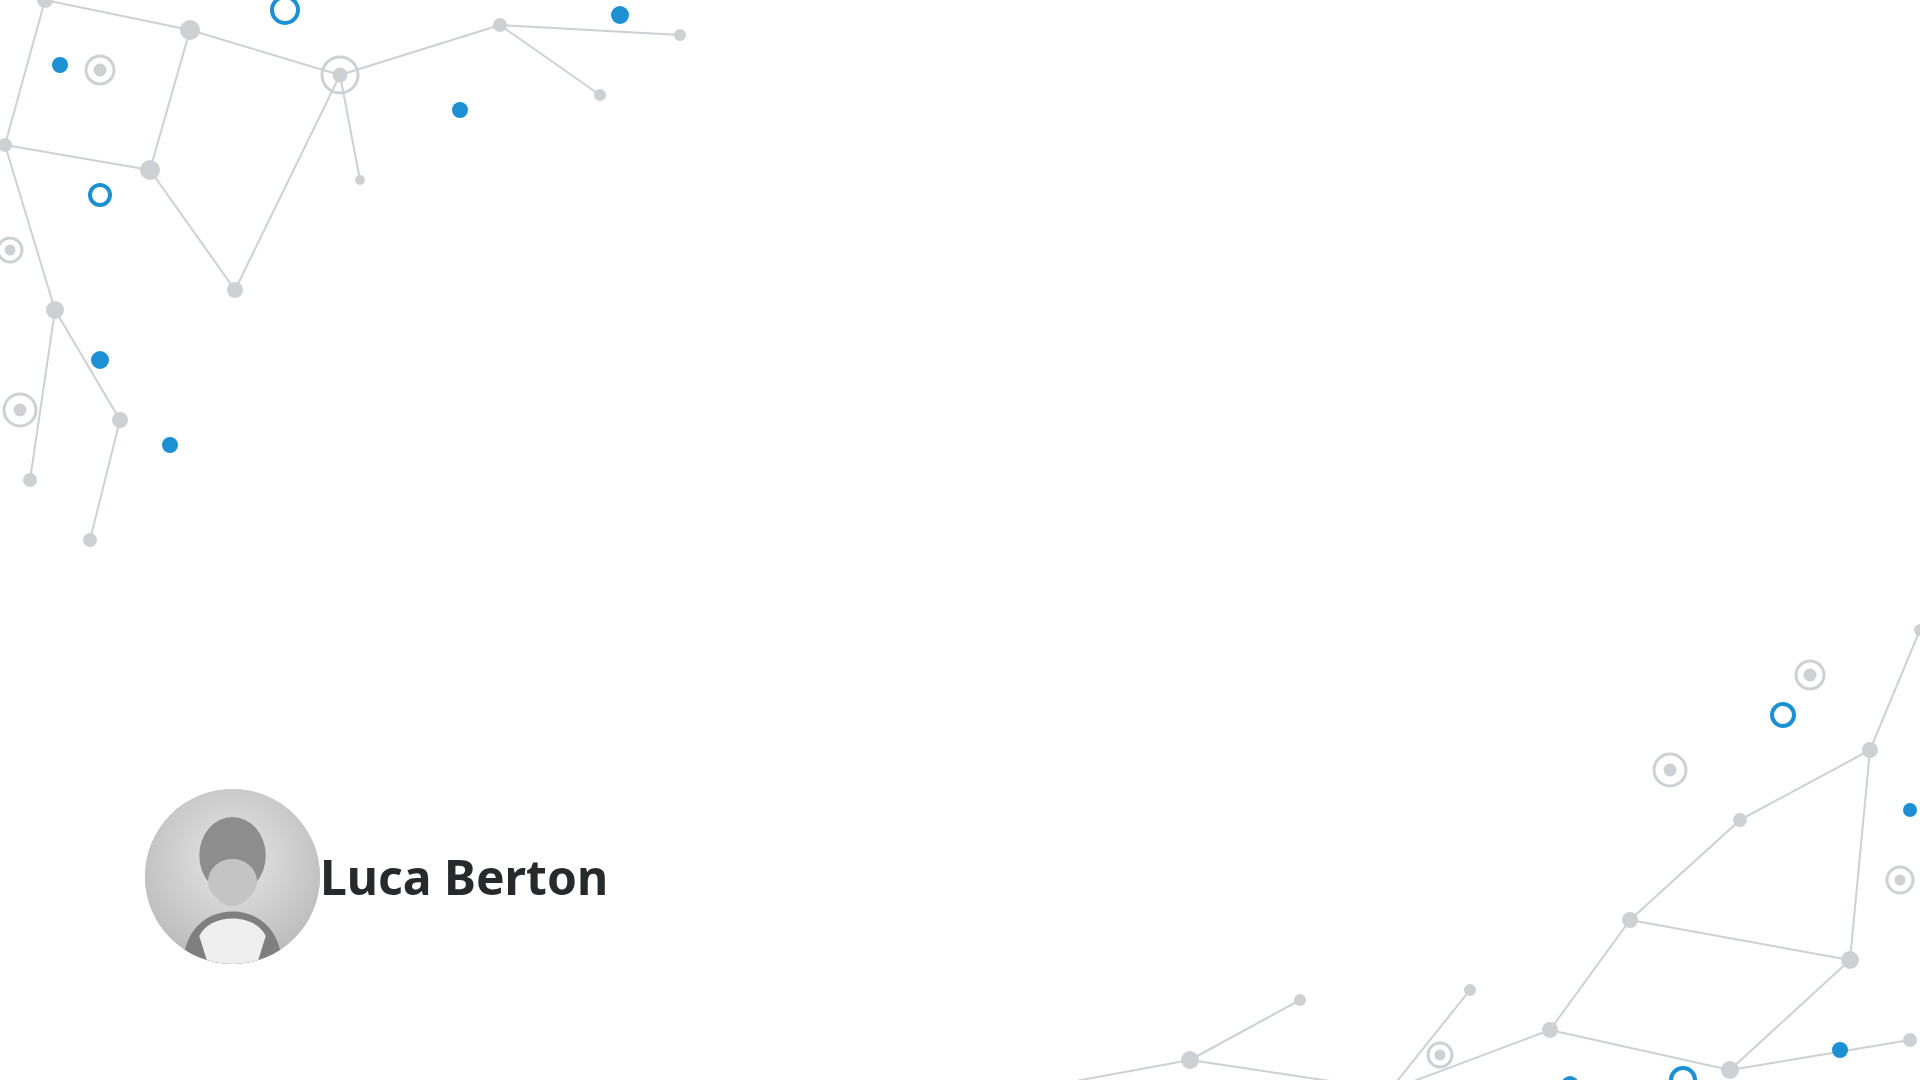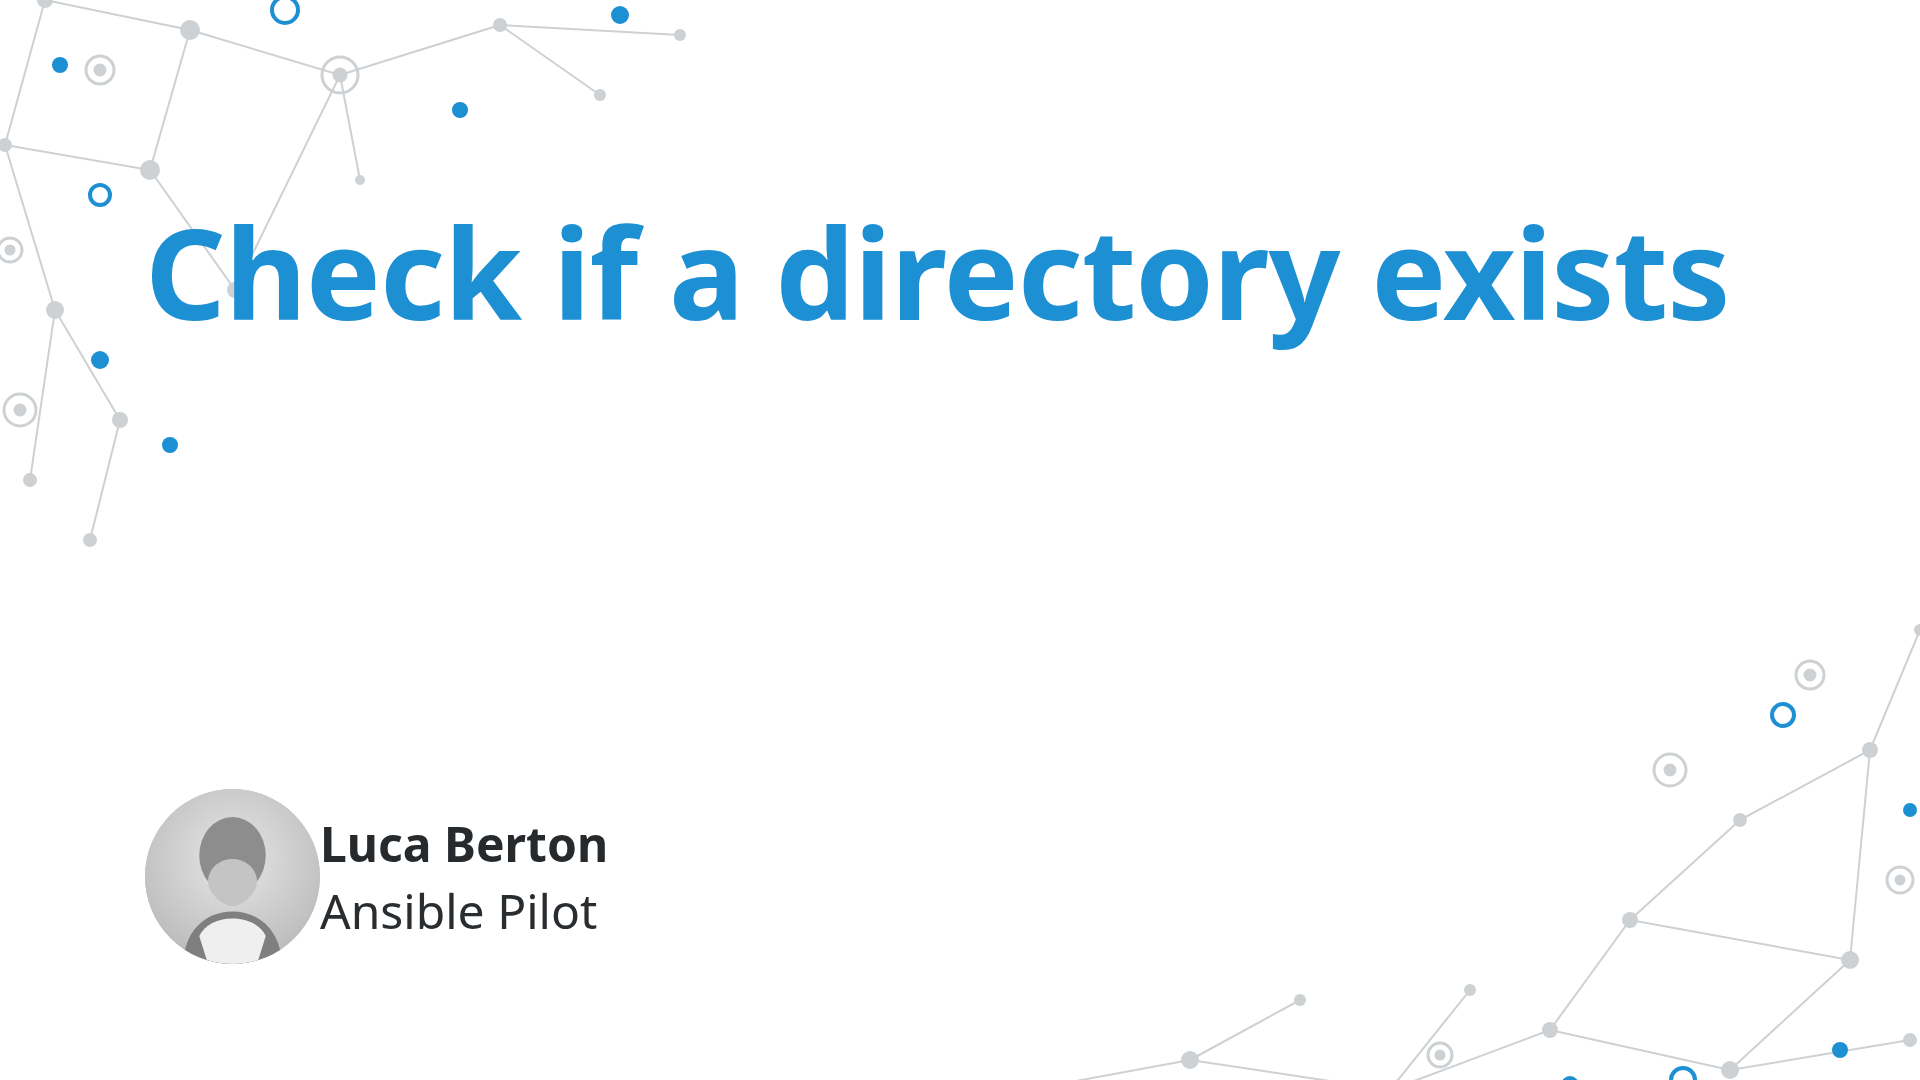--- a/index.html
+++ b/index.html
@@ -145,21 +145,20 @@
       <circle cx="713" cy="490" r="12" fill="none" stroke="#1d8fd3" stroke-width="4"></circle>
       <circle cx="813" cy="125" r="11" fill="none" stroke="#1d8fd3" stroke-width="4"></circle>
       <circle cx="870" cy="460" r="8" fill="#1d8fd3"></circle>
       <circle cx="940" cy="220" r="7" fill="#1d8fd3"></circle>
     </g>
   </svg>
 </div>
 
 <div class="content">
   <h1 class="heading">
-    <span class="line1">Check if a directory exists</span>
   </h1>
 </div>
 
 <div class="author">
   <div class="avatar">
     <svg viewBox="0 0 100 100">
       <defs>
         <radialGradient id="bg" cx="50%" cy="40%" r="60%">
           <stop offset="0%" stop-color="#e7e7e7"></stop>
             <stop offset="100%" stop-color="#bcbcbc"></stop>
@@ -167,15 +166,14 @@
       </defs>
       <rect width="100" height="100" fill="url(#bg)"></rect>
       <ellipse cx="50" cy="38" rx="19" ry="22" fill="#8d8d8d"></ellipse>
       <path d="M50 40c-8 0-14 6-14 13 0 5 4 9 8 12 2 1 4 2 6 2s4-1 6-2c4-3 8-7 8-12 0-7-6-13-14-13z" fill="#c4c4c4"></path>
       <path d="M22 100c0-18 12-30 28-30s28 12 28 30z" fill="#7f7f7f"></path>
       <path d="M31 84c3-6 10-10 19-10s16 4 19 10l-5 16H36z" fill="#efefef"></path>
     </svg>
   </div>
   <div class="author-text">
     <div class="name">Luca Berton</div>
-    <div class="title">Ansible Pilot</div>
   </div>
 </div>
 
 </body></html>

